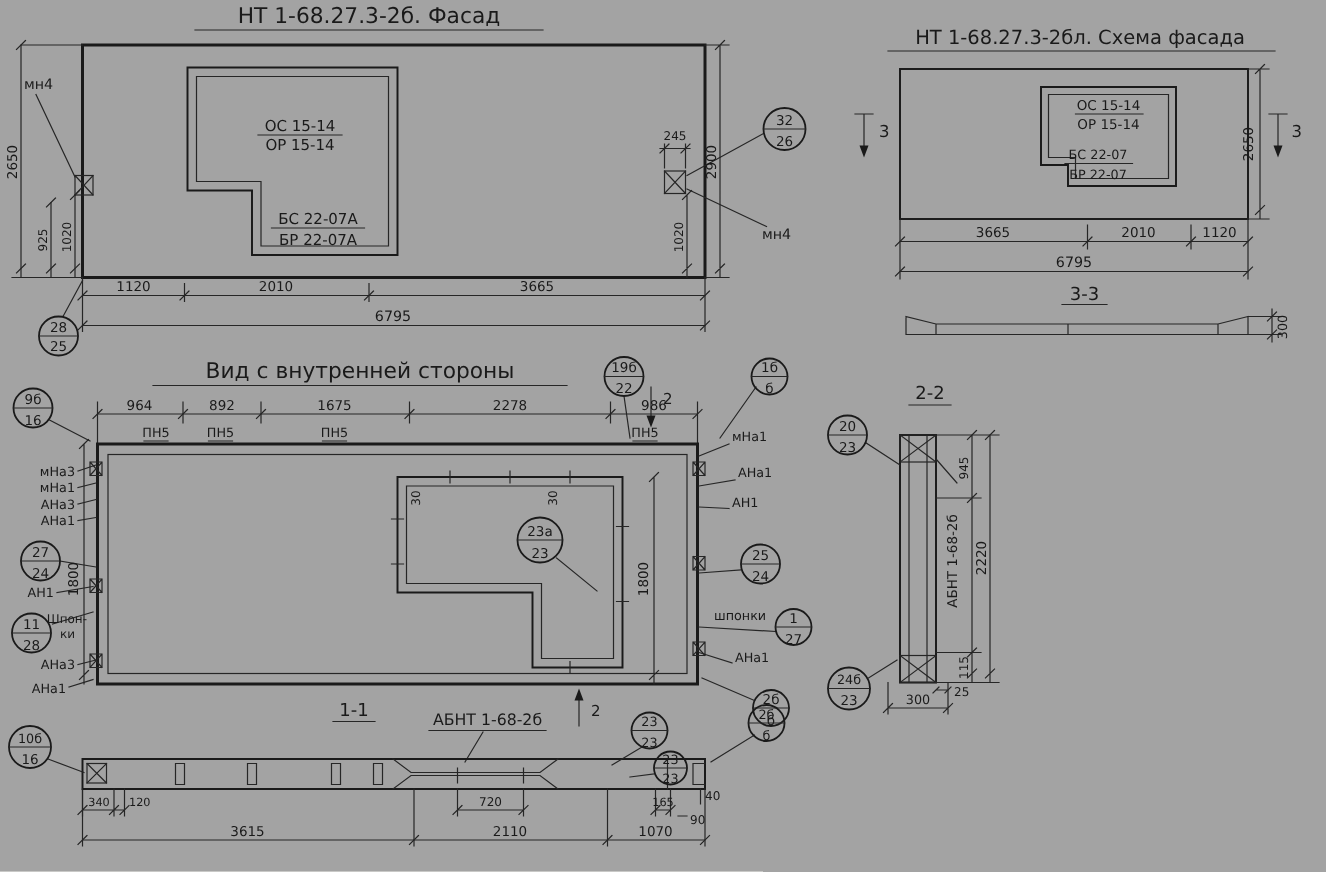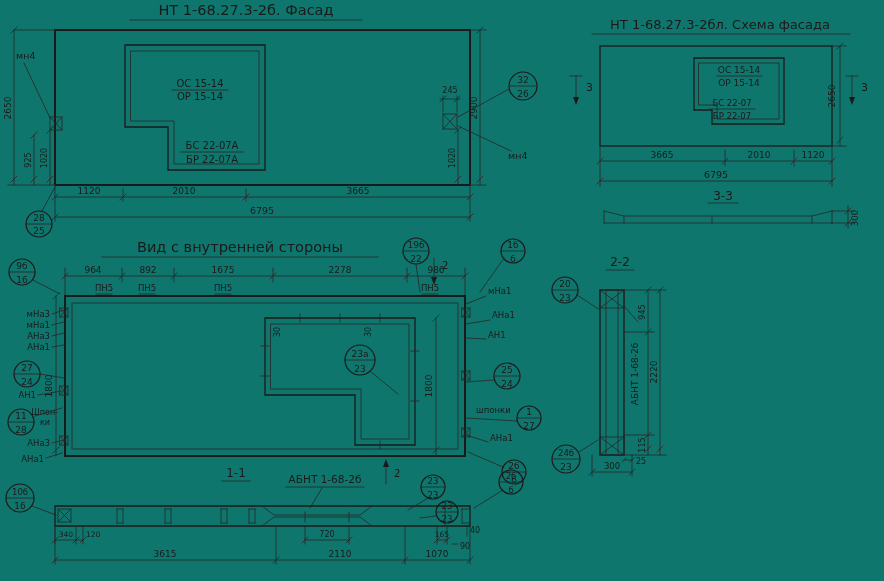--- a/index.html
+++ b/index.html
@@ -1,16 +1,16 @@
 <!DOCTYPE html>
 <html><head>
 <meta charset="utf-8">
 <style>
   html,body{margin:0;padding:0;background:#e8e8e4;}
-  .sheet{position:relative;width:884px;height:581px;background:#0f766e;overflow:hidden;
+  .sheet{position:relative;width:884px;height:581px;background:#a3a3a3;overflow:hidden;
          font-family:"DejaVu Sans",sans-serif;}
   svg.dwg{position:absolute;overflow:visible;}
   svg text{font-family:"DejaVu Sans",sans-serif;fill:#1a1a1a;}
   .t7{font-size:7.5px}.t8{font-size:8px}.t85{font-size:8.5px}.t9{font-size:9px}
   .t95{font-size:9.5px}.t10{font-size:10px}.t105{font-size:10.5px}.t11{font-size:11px}
   .t12{font-size:12px}.t13{font-size:13px}.t14{font-size:14.5px}
   .mid{text-anchor:middle}.end{text-anchor:end}
   .lk{fill:none;stroke:#1a1a1a;stroke-width:2;stroke-linecap:square}
   .ln{fill:none;stroke:#1a1a1a;stroke-width:1.3;stroke-linecap:square}
   .lt{fill:none;stroke:#262626;stroke-width:0.8;stroke-linecap:square}

